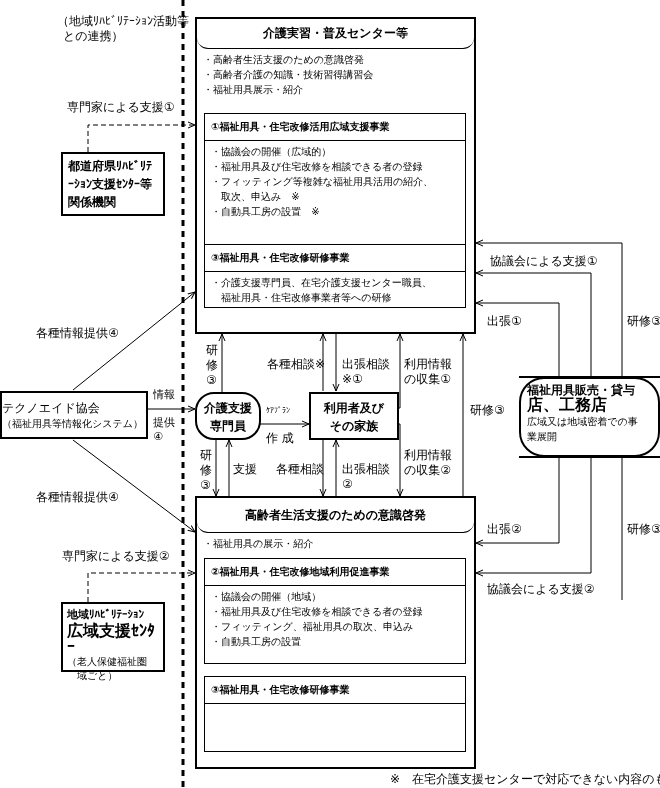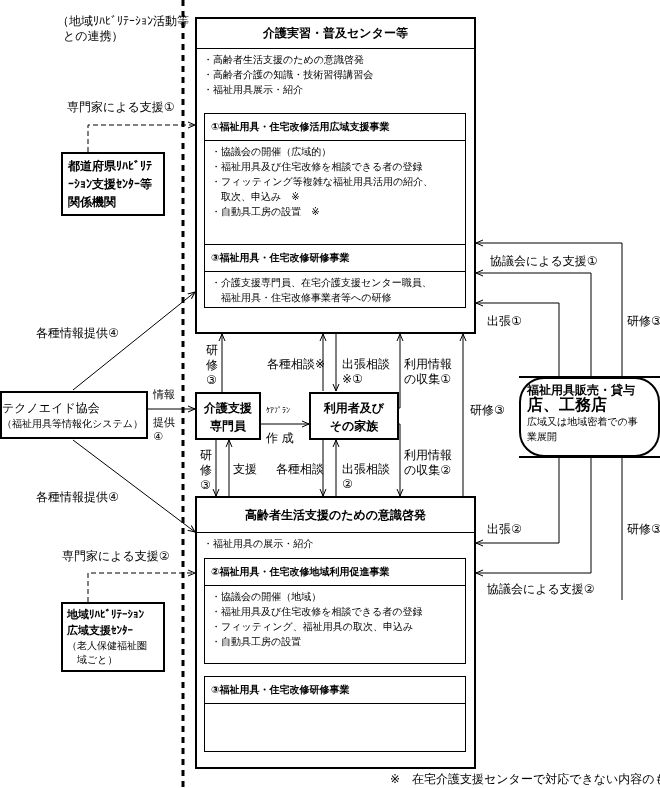--- a/index.html
+++ b/index.html
@@ -1,21 +1,21 @@
 <!DOCTYPE html>
 <html><head>
 <meta charset="utf-8">
 <style>
   html, body { margin:0; padding:0; background:#fff; }
   body { width:660px; height:788px; position:relative; overflow:hidden;
          font-family:"DejaVu Sans", sans-serif; color:#000; }
   .t { position:absolute; font-size:12px; line-height:14px; white-space:nowrap; }
   .box { position:absolute; border:2px solid #000; background:#fff; box-sizing:border-box; }
   .thin { position:absolute; border:1px solid #000; background:#fff; box-sizing:border-box; }
-  .hdr { font-weight:bold; font-size:12px; text-align:center; border-bottom:1px solid #000; }
+  .hdr { font-weight:bold; font-size:12px; text-align:center; border-bottom:1px solid #000;border-radius:11px; }
   .sub-hdr { font-weight:bold; font-size:10px; padding:6px 6px; border-bottom:1px solid #000; }
   .list { font-size:10px; line-height:15px; padding:3px 6px; }
   .list div { white-space:nowrap; }
   svg.lines { position:absolute; left:0; top:0; }
 </style>
 </head>
 <body>
 
 <svg class="lines" width="660" height="788">
   <defs>
@@ -101,21 +101,21 @@
 <div class="t" style="left:36px;top:326px;">各種情報提供④</div>
 <div class="box" style="left:0;top:391px;width:148px;height:48px;text-align:left;padding-top:6px;">
   <div style="font-size:12px;line-height:18px;">テクノエイド協会</div>
   <div style="font-size:10px;line-height:14px;">（福祉用具等情報化システム）</div>
 </div>
 <div class="t" style="left:153px;top:388px;font-size:11px;">情報</div>
 <div class="t" style="left:153px;top:416px;font-size:11px;">提供</div>
 <div class="t" style="left:153px;top:430px;font-size:11px;">④</div>
 <div class="t" style="left:36px;top:490px;">各種情報提供④</div>
 
-<div class="box" style="left:195px;top:392px;width:66px;height:48px;font-weight:bold;font-size:12px;line-height:18px;text-align:center;padding-top:5px;">
+<div class="box" style="left:195px;top:392px;width:66px;height:48px;font-weight:bold;font-size:12px;line-height:18px;text-align:center;padding-top:5px;border-radius:19px;">
   <div>介護支援</div>
   <div>専門員</div>
 </div>
 <div class="t" style="left:206px;top:343px;line-height:15px;white-space:normal;width:12px;">
   <div>研</div>
     <div>修</div>
     <div>③</div>
 </div>
 <div class="t" style="left:200px;top:448px;line-height:15px;white-space:normal;width:12px;">
   <div>研</div>
@@ -178,18 +178,18 @@
     </div>
   </div>
   <div class="thin" style="left:7px;top:178px;width:262px;height:76px;">
     <div class="sub-hdr">③福祉用具・住宅改修研修事業</div>
   </div>
 </div>
 
 <div class="t" style="left:62px;top:549px;">専門家による支援②</div>
 <div class="box" style="left:61px;top:602px;width:104px;height:70px;padding:3px 4px;">
   <div style="font-weight:bold;font-size:11px;line-height:16px;">地域ﾘﾊﾋﾞﾘﾃｰｼｮﾝ</div>
-  <div style="font-weight:bold;font-size:11px;line-height:16px;">広域支援ｾﾝﾀｰ</div>
+  <div style="font-weight:bold;font-size:16px;line-height:16px;">広域支援ｾﾝﾀｰ</div>
   <div style="font-size:10px;line-height:14px;">（老人保健福祉圏</div>
   <div style="font-size:10px;line-height:14px;">　域ごと）</div>
 </div>
 
 <div class="t" style="left:390px;top:772px;">※　在宅介護支援センターで対応できない内容のもの</div>
 
 </body></html>

